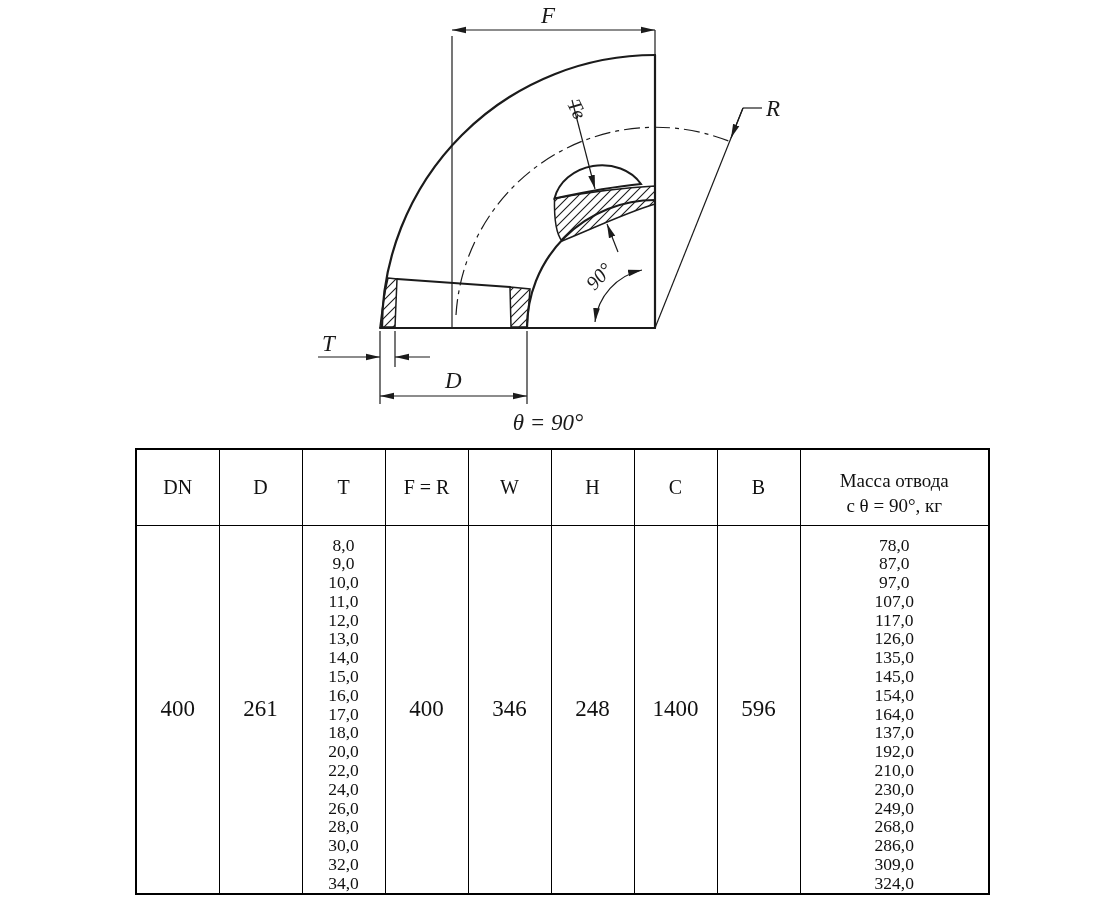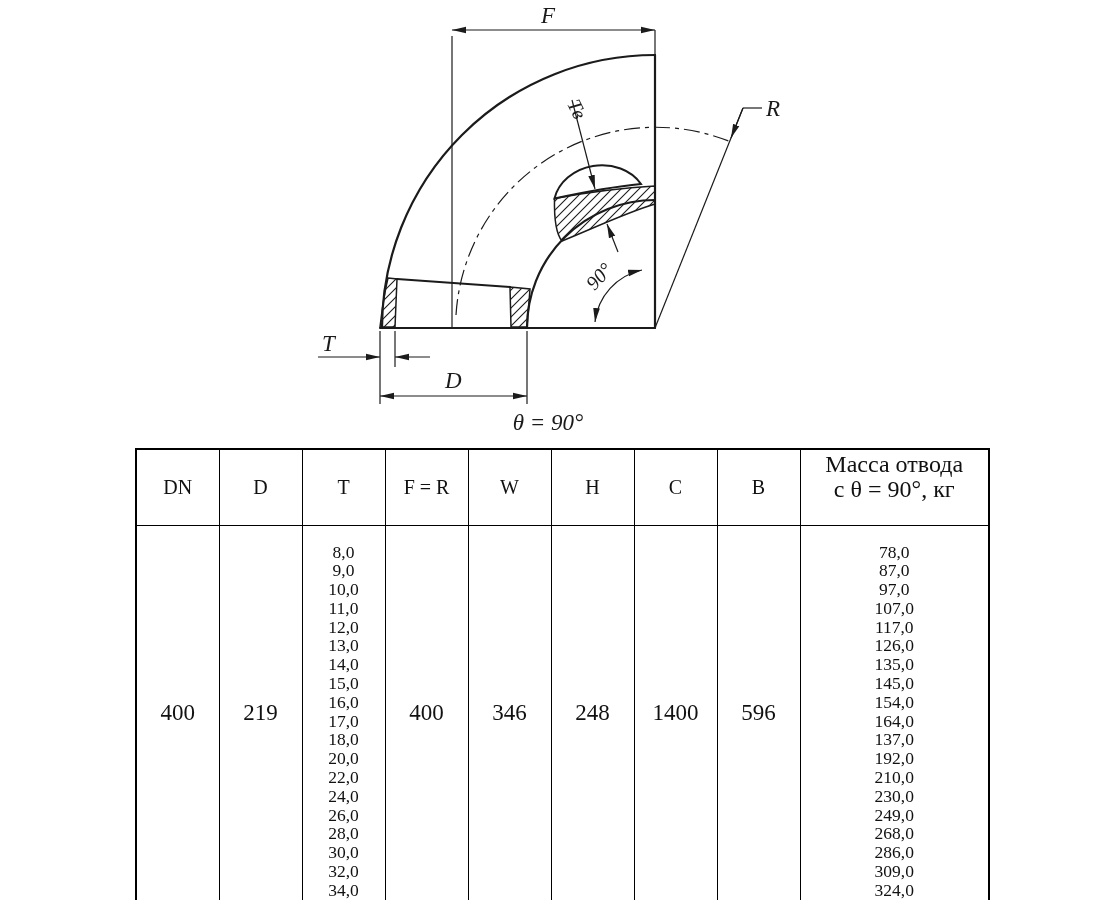--- a/index.html
+++ b/index.html
@@ -13,24 +13,24 @@
   svg .lbl{font-size:23px;}
   svg .lbl-s{font-size:20px;}
   .dim-table{position:absolute;left:135px;top:448px;width:853px;height:438px;
              border-collapse:collapse;table-layout:fixed;background:#ffffff;}
   .dim-table th,.dim-table td{border:1.6px solid #000;text-align:center;
              font-weight:normal;padding:0;color:#111;}
   .dim-table{border:2.4px solid #000;}
   .dim-table thead tr{height:76px;}
   .dim-table tbody tr{height:362px;}
   .dim-table th{font-size:20px;vertical-align:middle;}
-  .dim-table th.mass{vertical-align:top;padding-top:2px;font-size:24px;line-height:25px;margin-left:8px;}
+  .dim-table th.mass{vertical-align:top;padding-top:18px;font-size:19px;line-height:25px;margin-left:8px;}
   .dim-table td{font-size:23px;vertical-align:middle;}
   .dim-table td.list{font-size:17.5px;line-height:18.8px;vertical-align:top;
-             padding-top:17px;white-space:pre-line;}
+             padding-top:10px;white-space:pre-line;}
 </style>
 </head>
 <body>
 
 <div class="page">
 
   <svg class="drawing" width="1100" height="446" viewBox="0 0 1100 446">
     <defs>
       <pattern id="hatch" width="9" height="9" patternUnits="userSpaceOnUse">
         <path d="M -2 11 L 11 -2 M -2 2 L 2 -2 M 7 11 L 11 7" stroke="#1b1b1b" stroke-width="1.1" fill="none"></path>
@@ -109,21 +109,21 @@
         <th>B</th>
         <th class="mass">
           <div>Масса отвода</div>
           <div>с θ = 90°, кг</div>
         </th>
       </tr>
     </thead>
     <tbody>
       <tr>
         <td>400</td>
-        <td>219</td>
+        <td>261</td>
         <td class="list">8,0
 9,0
 10,0
 11,0
 12,0
 13,0
 14,0
 15,0
 16,0
 17,0

